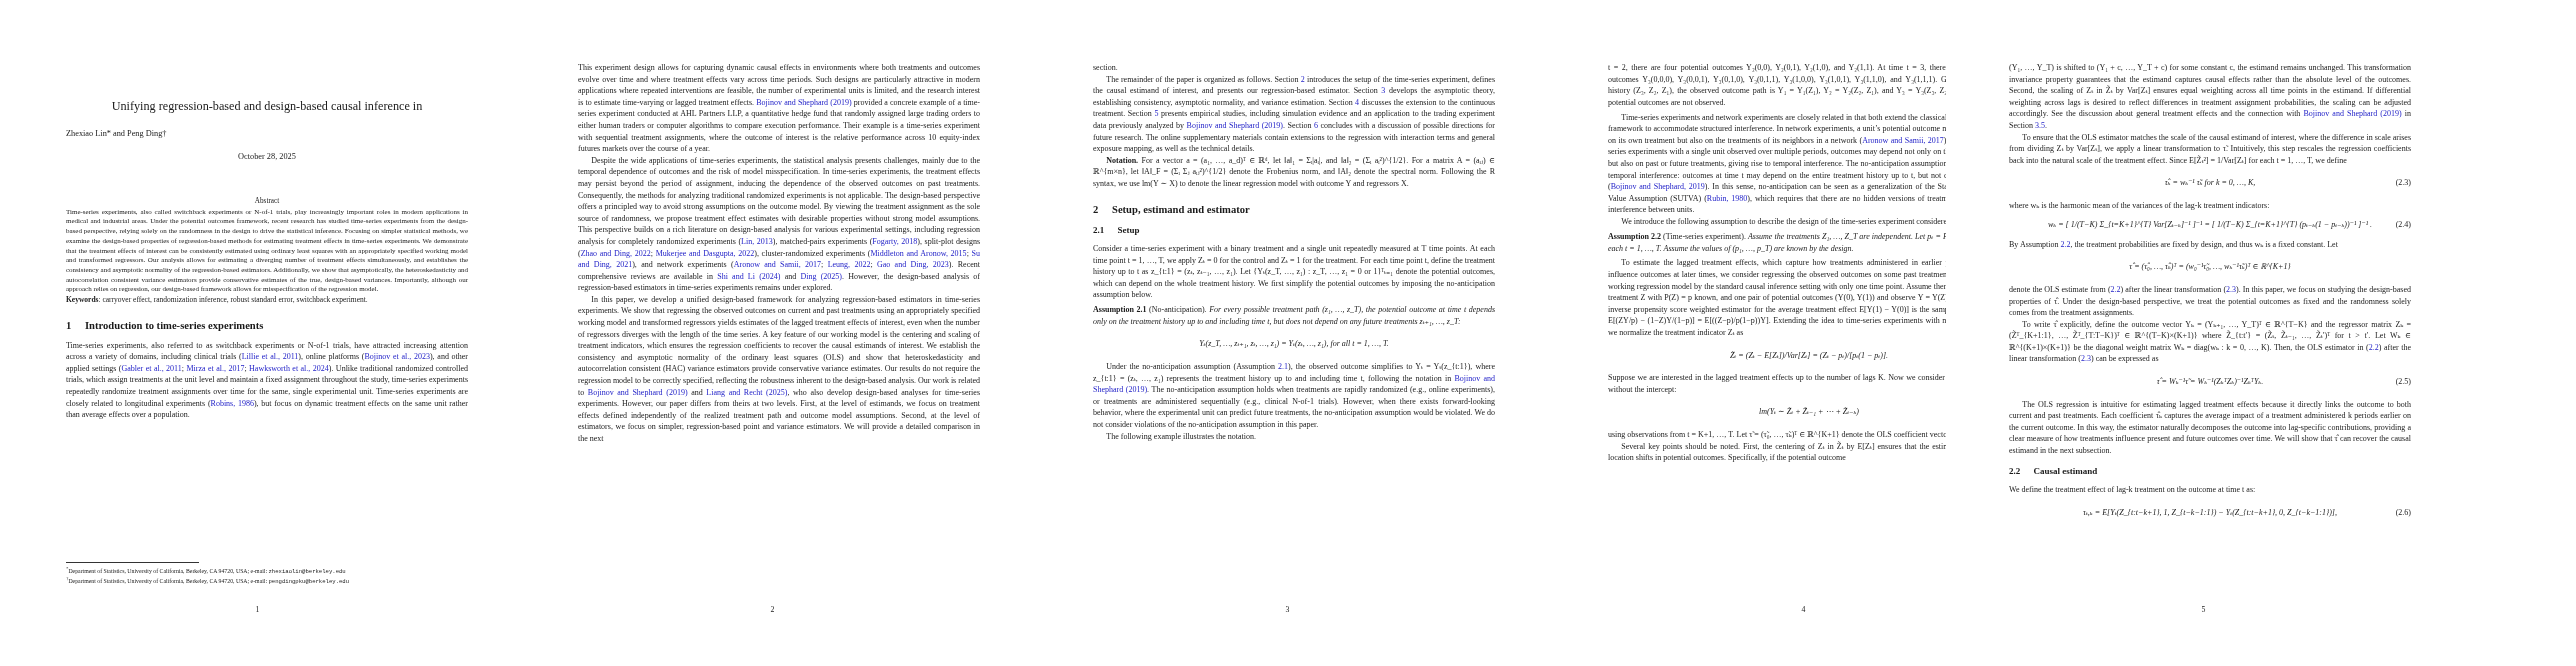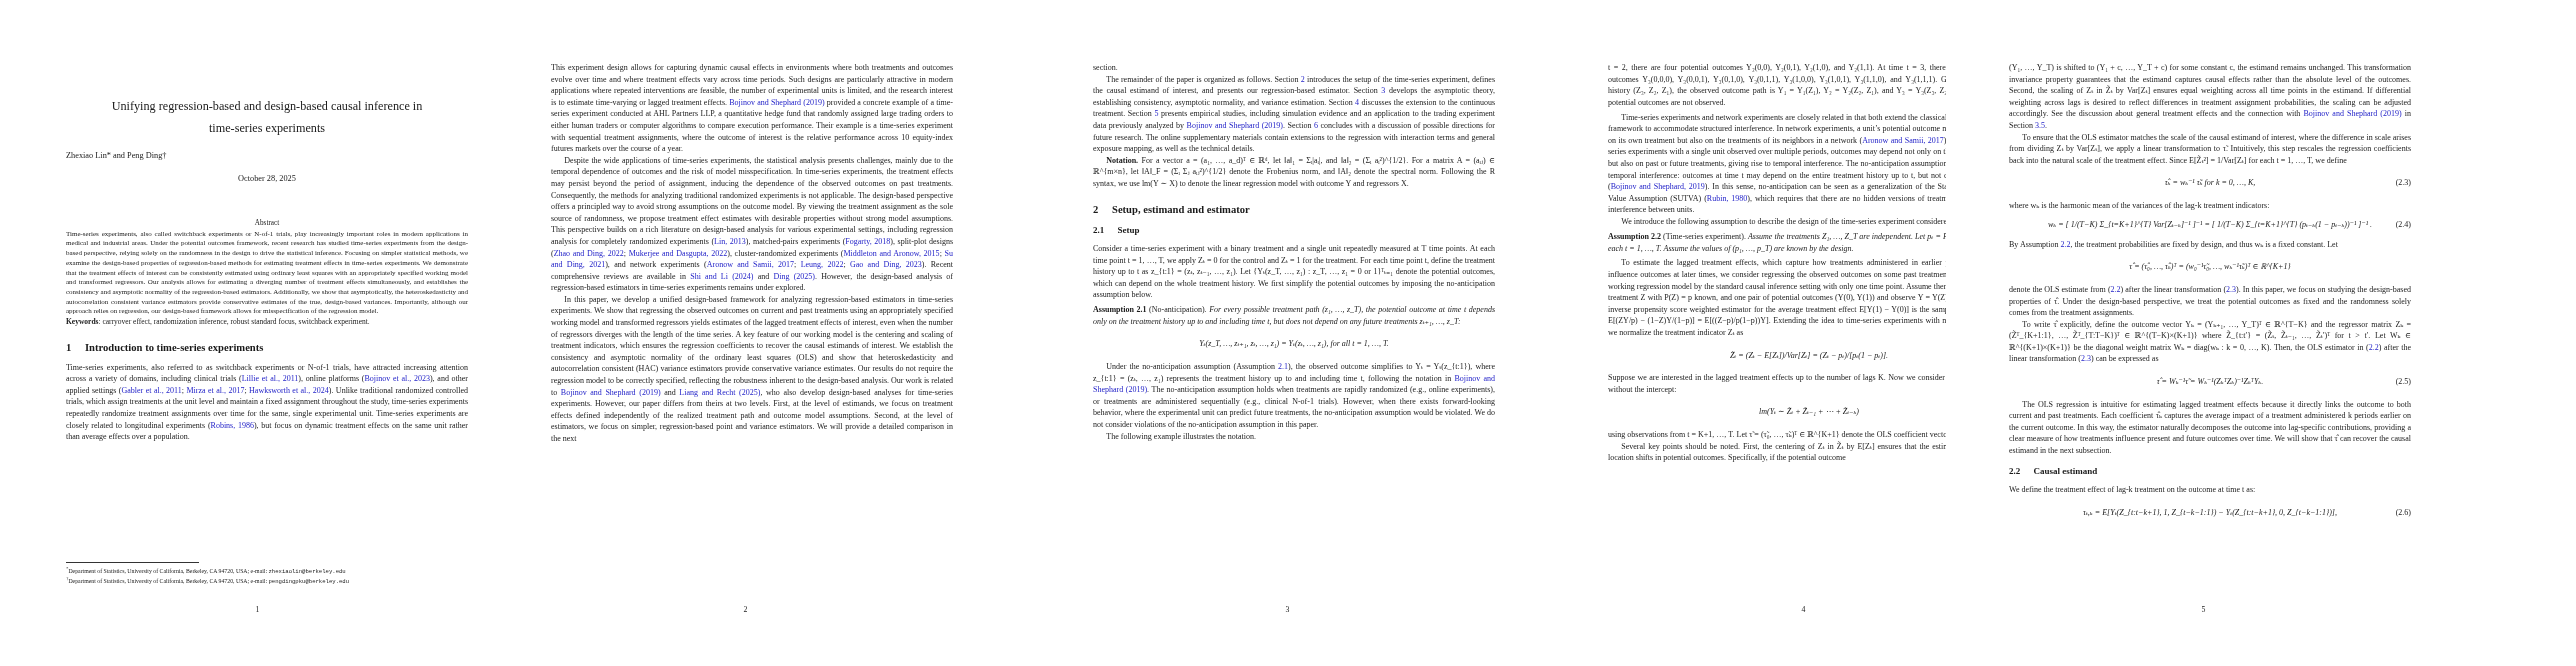--- a/index.html
+++ b/index.html
@@ -39,39 +39,38 @@
 </style>
 </head>
 <body>
 
 <div class="arxiv">arXiv:2510.22864v1  [stat.ME]  26 Oct 2025</div>
 
 <div class="page" style="left:0px">
   <div class="content">
     <div class="title">
       <div>Unifying regression-based and design-based causal inference in</div>
-      <div>time-series experiments</div>
     </div>
     <div class="authors">Zhexiao Lin*  and  Peng Ding†</div>
     <div class="date">October 28, 2025</div>
     <div class="abs-h">Abstract</div>
     <p class="abstract">Time-series experiments, also called switchback experiments or N-of-1 trials, play increasingly important roles in modern applications in medical and industrial areas. Under the potential outcomes framework, recent research has studied time-series experiments from the design-based perspective, relying solely on the randomness in the design to drive the statistical inference. Focusing on simpler statistical methods, we examine the design-based properties of regression-based methods for estimating treatment effects in time-series experiments. We demonstrate that the treatment effects of interest can be consistently estimated using ordinary least squares with an appropriately specified working model and transformed regressors. Our analysis allows for estimating a diverging number of treatment effects simultaneously, and establishes the consistency and asymptotic normality of the regression-based estimators. Additionally, we show that asymptotically, the heteroskedasticity and autocorrelation consistent variance estimators provide conservative estimates of the true, design-based variances. Importantly, although our approach relies on regression, our design-based framework allows for misspecification of the regression model.</p>
-    <p class="kw"><b>Keywords</b><span>: carryover effect, randomization inference, robust standard focus, switchback experiment.</span></p>
+    <p class="kw"><b>Keywords</b><span>: carryover effect, randomization inference, robust standard error, switchback experiment.</span></p>
     <div class="sec"><span class="num">1</span><span>Introduction to time-series experiments</span></div>
     <p><span>Time-series experiments, also referred to as switchback experiments or N-of-1 trials, have attracted increasing attention across a variety of domains, including clinical trials (</span><span class="lnk">Lillie et al., 2011</span><span>), online platforms (</span><span class="lnk">Bojinov et al., 2023</span><span>), and other applied settings (</span><span class="lnk">Gabler et al., 2011</span><span>; </span><span class="lnk">Mirza et al., 2017</span><span>; </span><span class="lnk">Hawksworth et al., 2024</span><span>). Unlike traditional randomized controlled trials, which assign treatments at the unit level and maintain a fixed assignment throughout the study, time-series experiments repeatedly randomize treatment assignments over time for the same, single experimental unit. Time-series experiments are closely related to longitudinal experiments (</span><span class="lnk">Robins, 1986</span><span>), but focus on dynamic treatment effects on the same unit rather than average effects over a population.</span></p>
   </div>
   <div class="fnrule"></div>
   <div class="footnotes">
     <div><sup>*</sup><span>Department of Statistics, University of California, Berkeley, CA 94720, USA; e-mail: </span><span class="mono">zhexiaolin@berkeley.edu</span></div>
     <div><sup>†</sup><span>Department of Statistics, University of California, Berkeley, CA 94720, USA; e-mail: </span><span class="mono">pengdingpku@berkeley.edu</span></div>
   </div>
   <div class="pnum">1</div>
 </div>
 
-<div class="page" style="left:488px">
+<div class="page" style="left:515px">
   <div class="content" style="left:63px">
     <p><span>This experiment design allows for capturing dynamic causal effects in environments where both treatments and outcomes evolve over time and where treatment effects vary across time periods. Such designs are particularly attractive in modern applications where repeated interventions are feasible, the number of experimental units is limited, and the research interest is to estimate time-varying or lagged treatment effects. </span><span class="lnk">Bojinov and Shephard (2019)</span><span> provided a concrete example of a time-series experiment conducted at AHL Partners LLP, a quantitative hedge fund that randomly assigned large trading orders to either human traders or computer algorithms to compare execution performance. Their example is a time-series experiment with sequential treatment assignments, where the outcome of interest is the relative performance across 10 equity-index futures markets over the course of a year.</span></p>
     <p class="ind"><span>Despite the wide applications of time-series experiments, the statistical analysis presents challenges, mainly due to the temporal dependence of outcomes and the risk of model misspecification. In time-series experiments, the treatment effects may persist beyond the period of assignment, inducing the dependence of the observed outcomes on past treatments. Consequently, the methods for analyzing traditional randomized experiments is not applicable. The design-based perspective offers a principled way to avoid strong assumptions on the outcome model. By viewing the treatment assignment as the sole source of randomness, we propose treatment effect estimates with desirable properties without strong model assumptions. This perspective builds on a rich literature on design-based analysis for various experimental settings, including regression analysis for completely randomized experiments (</span><span class="lnk">Lin, 2013</span><span>), matched-pairs experiments (</span><span class="lnk">Fogarty, 2018</span><span>), split-plot designs (</span><span class="lnk">Zhao and Ding, 2022</span><span>; </span><span class="lnk">Mukerjee and Dasgupta, 2022</span><span>), cluster-randomized experiments (</span><span class="lnk">Middleton and Aronow, 2015</span><span>; </span><span class="lnk">Su and Ding, 2021</span><span>), and network experiments (</span><span class="lnk">Aronow and Samii, 2017</span><span>; </span><span class="lnk">Leung, 2022</span><span>; </span><span class="lnk">Gao and Ding, 2023</span><span>). Recent comprehensive reviews are available in </span><span class="lnk">Shi and Li (2024)</span><span> and </span><span class="lnk">Ding (2025)</span><span>. However, the design-based analysis of regression-based estimators in time-series experiments remains under explored.</span></p>
     <p class="ind"><span>In this paper, we develop a unified design-based framework for analyzing regression-based estimators in time-series experiments. We show that regressing the observed outcomes on current and past treatments using an appropriately specified working model and transformed regressors yields estimates of the lagged treatment effects of interest, even when the number of regressors diverges with the length of the time series. A key feature of our working model is the centering and scaling of treatment indicators, which ensures the regression coefficients to recover the causal estimands of interest. We establish the consistency and asymptotic normality of the ordinary least squares (OLS) and show that heteroskedasticity and autocorrelation consistent (HAC) variance estimators provide conservative variance estimates. Our results do not require the regression model to be correctly specified, reflecting the robustness inherent to the design-based analysis. Our work is related to </span><span class="lnk">Bojinov and Shephard (2019)</span><span> and </span><span class="lnk">Liang and Recht (2025)</span><span>, who also develop design-based analyses for time-series experiments. However, our paper differs from theirs at two levels. First, at the level of estimands, we focus on treatment effects defined independently of the realized treatment path and outcome model assumptions. Second, at the level of estimators, we focus on simpler, regression-based point and variance estimators. We will provide a detailed comparison in the next</span></p>
   </div>
   <div class="pnum">2</div>
 </div>
 
 <div class="page" style="left:1030px">
   <div class="content" style="left:63px">

